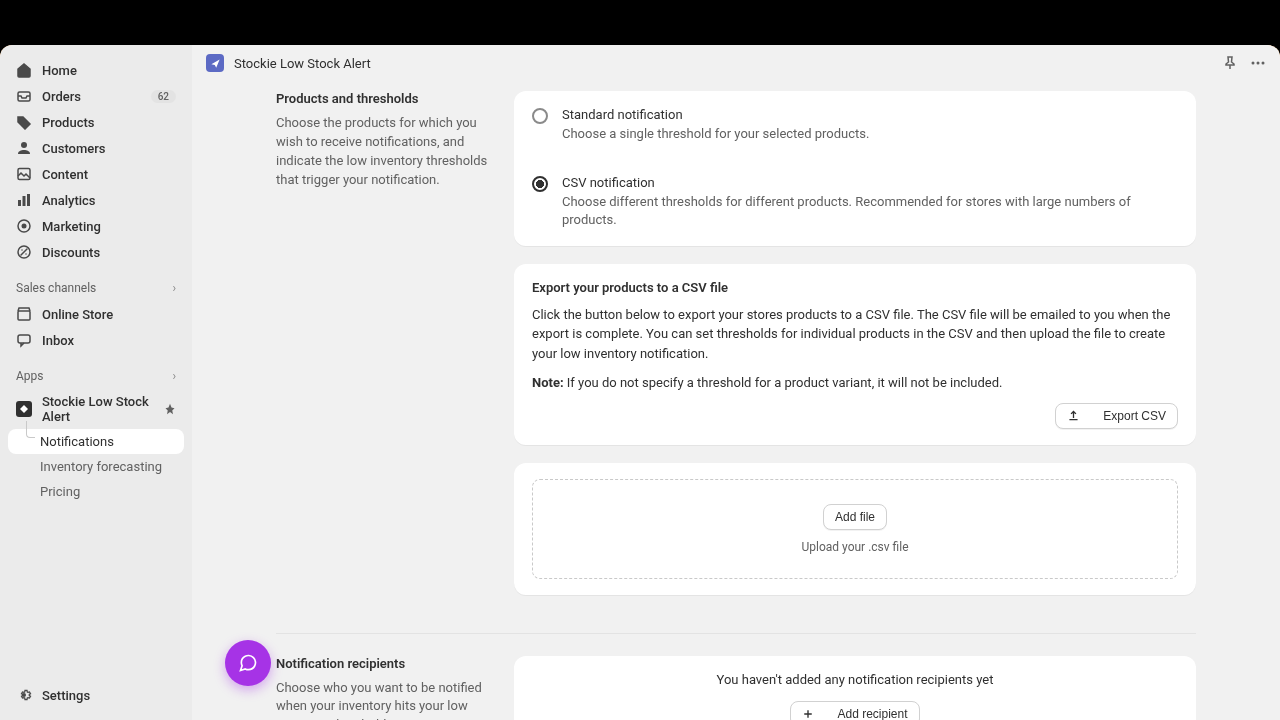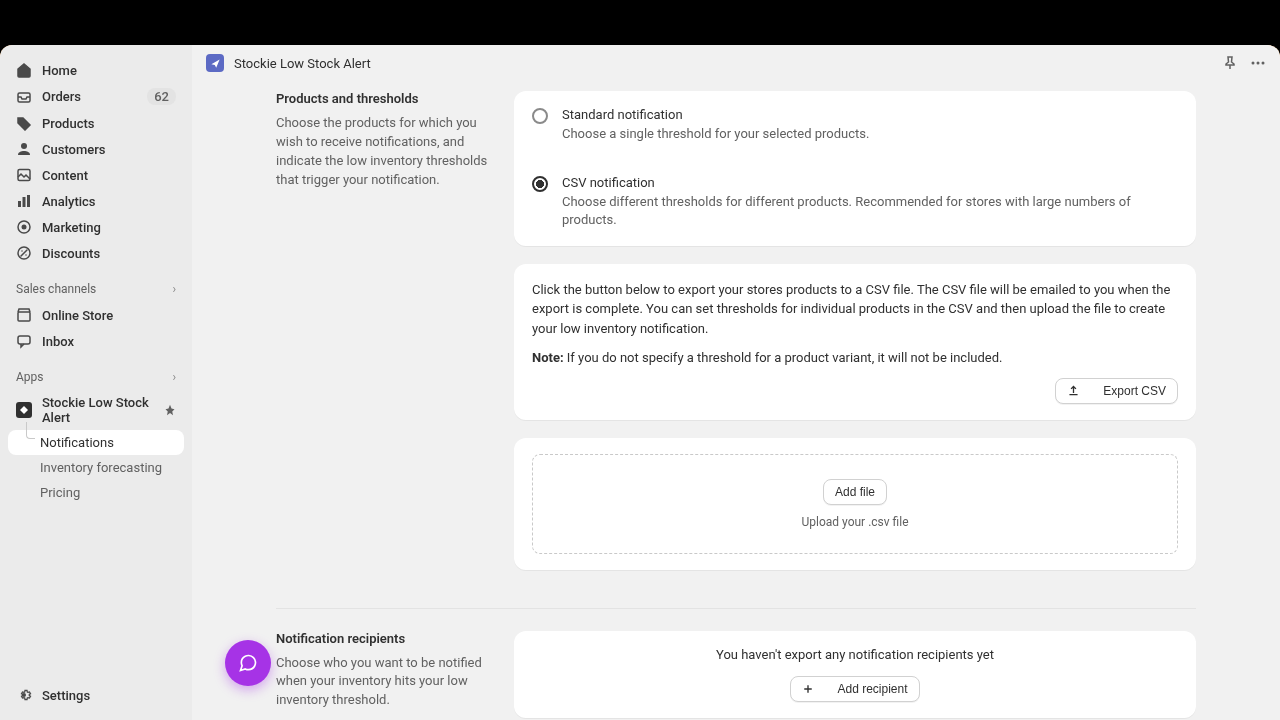--- a/index.html
+++ b/index.html
@@ -1,21 +1,21 @@
 <!DOCTYPE html>
 <html><head>
 <meta charset="utf-8">
 <style>
   * { box-sizing: border-box; margin: 0; padding: 0; }
   body { font-family: -apple-system, BlinkMacSystemFont, "Segoe UI", Roboto, sans-serif; background: #000; overflow: hidden; width: 1280px; height: 720px; }
   .app-window { position: absolute; top: 45px; left: 0; right: 0; bottom: 0; background: #fdba74; border-radius: 12px 12px 0 0; overflow: hidden; display: flex; }
   .sidebar { width: 192px; background: #ebebeb; display: flex; flex-direction: column; padding: 12px 8px; flex-shrink: 0; }
   .nav-item { display: flex; align-items: center; gap: 10px; padding: 5px 8px; font-size: 13px; font-weight: 500; color: #303030; border-radius: 8px; cursor: pointer; }
   .nav-item .icon { width: 16px; height: 16px; display: flex; align-items: center; justify-content: center; flex-shrink: 0; }
-  .nav-item .badge { margin-left: auto; background: #e3e3e3; font-size: 13px; padding: 1px 7px; border-radius: 8px; color: #616161; font-weight: 500; }
+  .nav-item .badge { margin-left: auto; background: #e3e3e3; font-size: 10px; padding: 1px 7px; border-radius: 8px; color: #616161; font-weight: 500; }
   .nav-section-label { font-size: 12px; color: #616161; padding: 6px 8px; display: flex; align-items: center; }
   .nav-section-label .chev { margin-left: auto; color: #8a8a8a; }
   .nav-subitem { padding: 5px 8px 5px 32px; font-size: 13px; color: #616161; border-radius: 8px; cursor: pointer; position: relative; }
   .nav-subitem.active { background: #fff; color: #303030; font-weight: 400; }
   .nav-subitem.active::before { content: ""; position: absolute; left: 18px; top: -8px; width: 8px; height: 16px; border-left: 1px solid #c9c9c9; border-bottom: 1px solid #c9c9c9; border-bottom-left-radius: 4px; }
   .nav-app-item { display: flex; align-items: center; gap: 10px; padding: 5px 8px; font-size: 13px; font-weight: 500; color: #303030; border-radius: 8px; cursor: pointer; }
   .nav-app-item .pin { margin-left: auto; color: #616161; }
   .settings { margin-top: auto; }
   .main-area { flex: 1; display: flex; flex-direction: column; background: #f1f1f1; overflow: hidden; }
   .top-bar { height: 36px; display: flex; align-items: center; padding: 0 14px; gap: 10px; }
@@ -235,20 +235,21 @@
             <div class="radio-row">
               <div class="radio selected"></div>
               <div class="radio-content">
                 <div class="rlabel">CSV notification</div>
                 <div class="rdesc">Choose different thresholds for different products. Recommended for stores with large numbers of products.</div>
               </div>
             </div>
           </div>
 
           <div class="card">
+            <h4>Export your products to a CSV file</h4>
             <p>Click the button below to export your stores products to a CSV file. The CSV file will be emailed to you when the export is complete. You can set thresholds for individual products in the CSV and then upload the file to create your low inventory notification.</p>
             <p><strong>Note:</strong><span> If you do not specify a threshold for a product variant, it will not be included.</span></p>
             <div class="right-actions">
               <button class="btn">
                 <span>
                     <svg width="13" height="13" viewBox="0 0 16 16" fill="none" stroke="#303030" stroke-width="1.6">
                       <path d="M8 11V3M5 6l3-3 3 3M3 13h10"></path>
                     </svg>
                   </span>
                 <span>Export CSV</span>
@@ -270,21 +271,21 @@
       <div class="divider"></div>
 
       <div class="section-row">
         <div class="section-left">
           <h3>Notification recipients</h3>
           <p>Choose who you want to be notified when your inventory hits your low inventory threshold.</p>
 
         </div>
         <div class="section-right">
           <div class="card">
-            <div class="recipients-empty">You haven't export any notification recipients yet</div>
+            <div class="recipients-empty">You haven't added any notification recipients yet</div>
             <div class="center-actions">
               <button class="btn">
                 <span>
                     <svg width="12" height="12" viewBox="0 0 16 16" fill="none" stroke="#303030" stroke-width="1.8">
                       <path d="M8 3v10M3 8h10"></path>
                     </svg>
                   </span>
                 <span>Add recipient</span>
               </button>
             </div>

